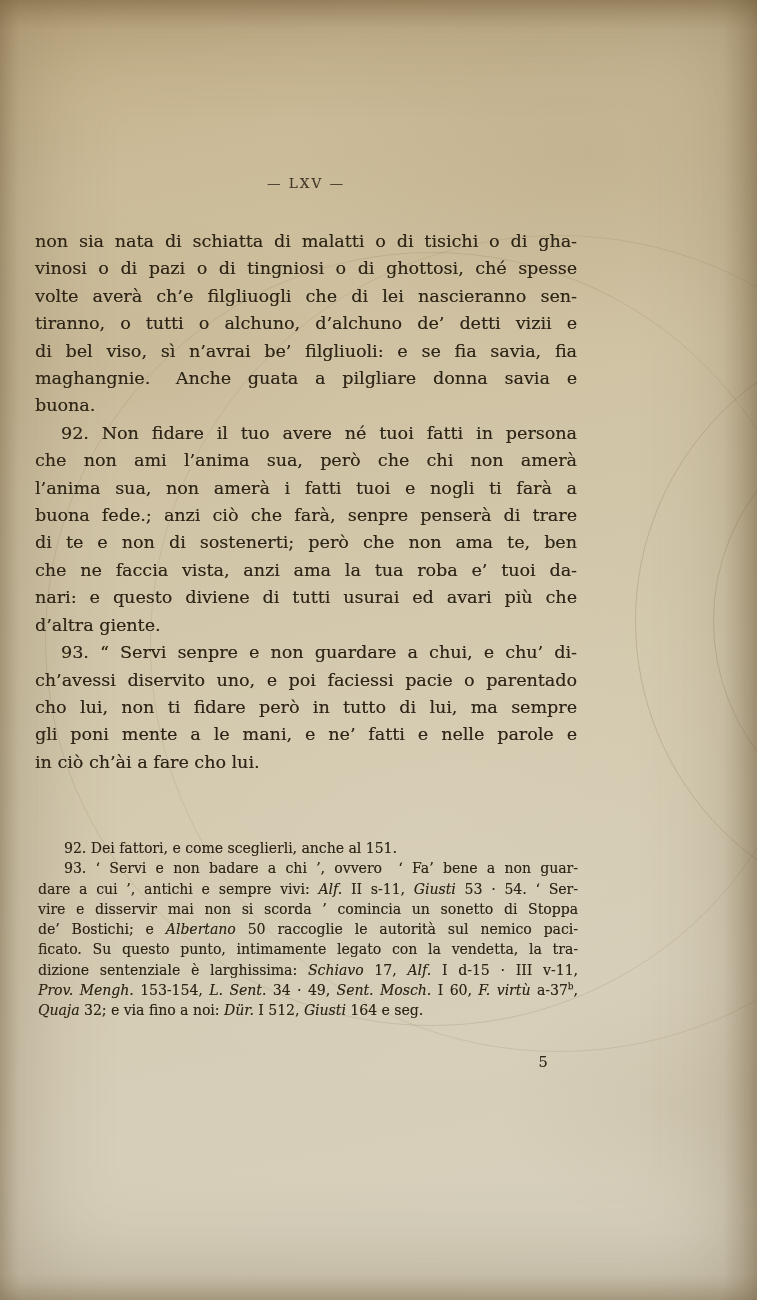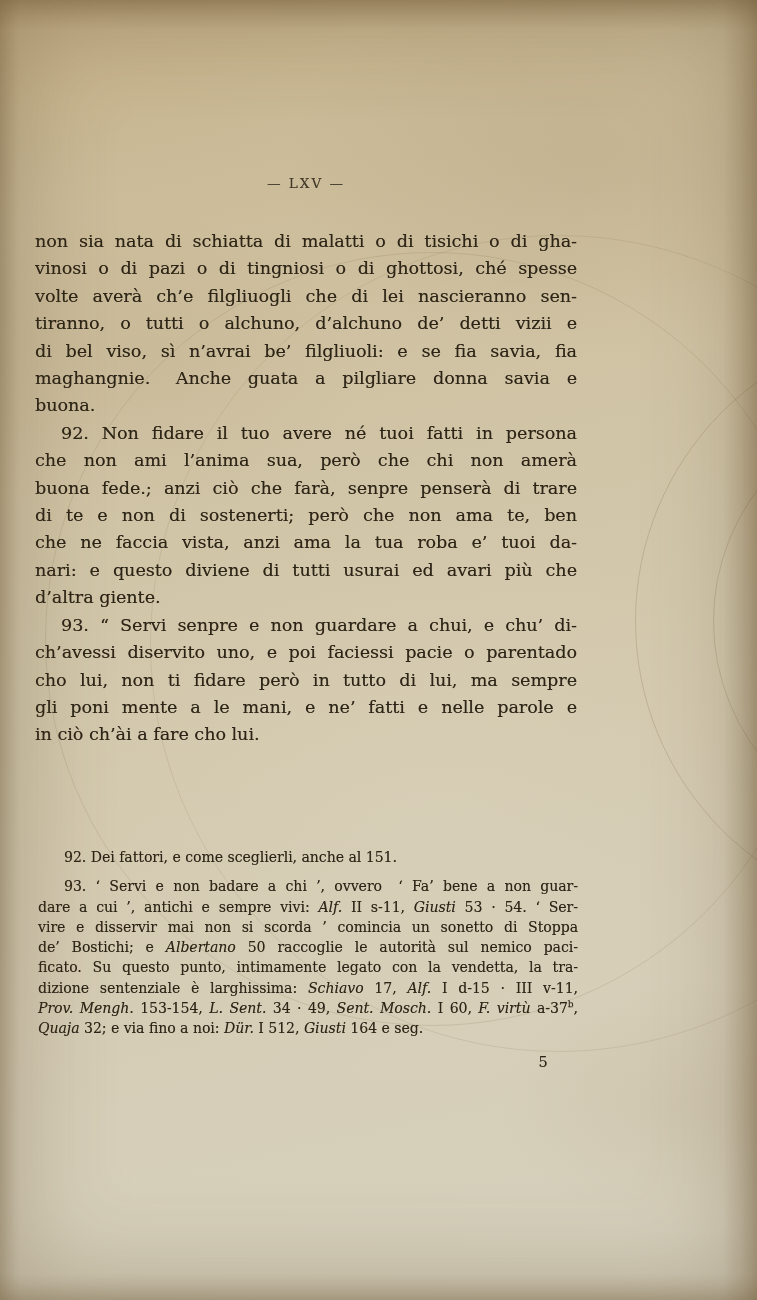--- a/index.html
+++ b/index.html
@@ -67,21 +67,21 @@
   .bodyline.lastline { text-align-last: left; }
   .bodyline.indent { text-indent: 26px; }
 
   .footnotes {
     position: absolute; left: 38px; top: 838px; width: 540px;
     font-size: 14px; line-height: 20.3px;
     text-shadow: 0.2px 0.2px 0 rgba(42,32,16,0.42);
   }
   .fnline { text-align: justify; text-align-last: justify; }
   .fnline.lastline { text-align-last: left; }
-  .fnline.indent { text-indent: 26px; margin-top: 9px; }
+  .fnline.indent { text-indent: 26px; }
   .fnline .it { font-style: italic; }
   .fnline sup { font-size: 9px; line-height: 0; }
 
   .page-number {
     position: absolute; left: 508px; top: 1054px; width: 70px;
     text-align: center; font-size: 14.5px; color: #2c2416;
     text-shadow: 0.2px 0.2px 0 rgba(42,32,16,0.4);
   }
 </style>
 </head>
@@ -103,20 +103,21 @@
         <div class="bodyline">vinosi o di pazi o di tingniosi o di ghottosi, ché spesse</div>
         <div class="bodyline">volte averà ch’e filgliuogli che di lei nascieranno sen-</div>
         <div class="bodyline">tiranno, o tutti o alchuno, d’alchuno de’ detti vizii e</div>
         <div class="bodyline">di bel viso, sì n’avrai be’ filgliuoli: e se fia savia, fia</div>
         <div class="bodyline">maghangnie.  Anche guata a pilgliare donna savia e</div>
         <div class="bodyline lastline">buona.</div>
       </div>
       <div>
         <div class="bodyline indent">92. Non fidare il tuo avere né tuoi fatti in persona</div>
         <div class="bodyline">che non ami l’anima sua, però che chi non amerà</div>
+        <div class="bodyline">l’anima sua, non amerà i fatti tuoi e nogli ti farà a</div>
         <div class="bodyline">buona fede.; anzi ciò che farà, senpre penserà di trare</div>
         <div class="bodyline">di te e non di sostenerti; però che non ama te, ben</div>
         <div class="bodyline">che ne faccia vista, anzi ama la tua roba e’ tuoi da-</div>
         <div class="bodyline">nari: e questo diviene di tutti usurai ed avari più che</div>
         <div class="bodyline lastline">d’altra giente.</div>
       </div>
       <div>
         <div class="bodyline indent">93. “ Servi senpre e non guardare a chui, e chu’ di-</div>
         <div class="bodyline">ch’avessi diservito uno, e poi faciessi pacie o parentado</div>
         <div class="bodyline">cho lui, non ti fidare però in tutto di lui, ma sempre</div>

